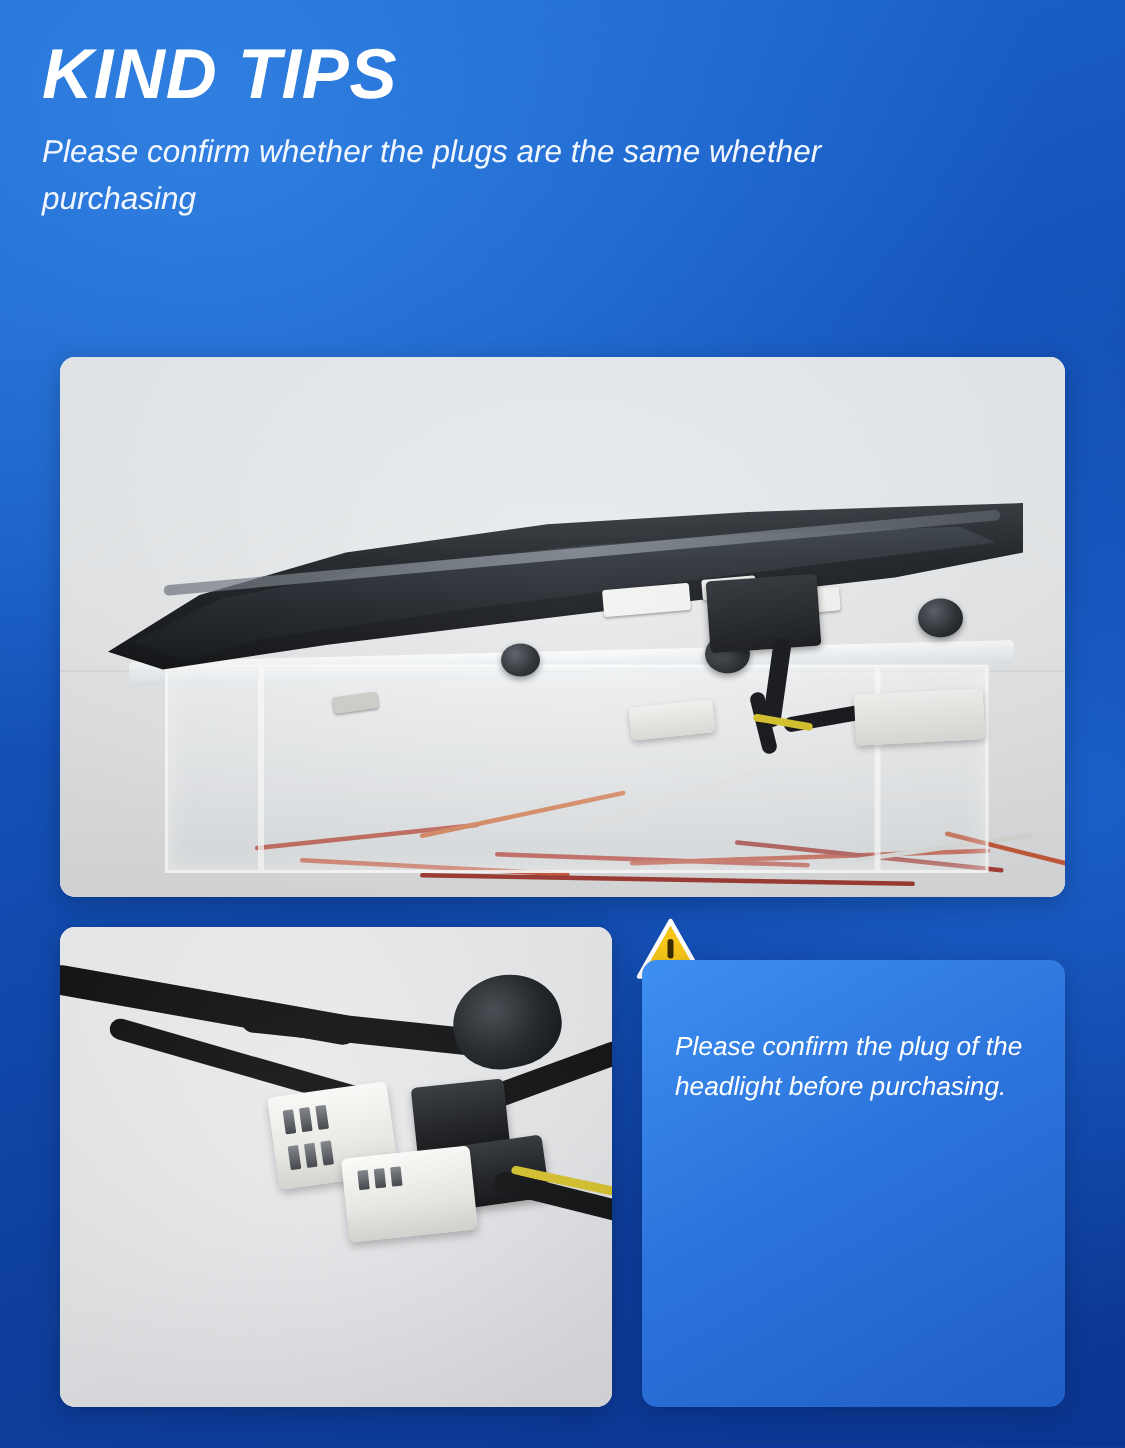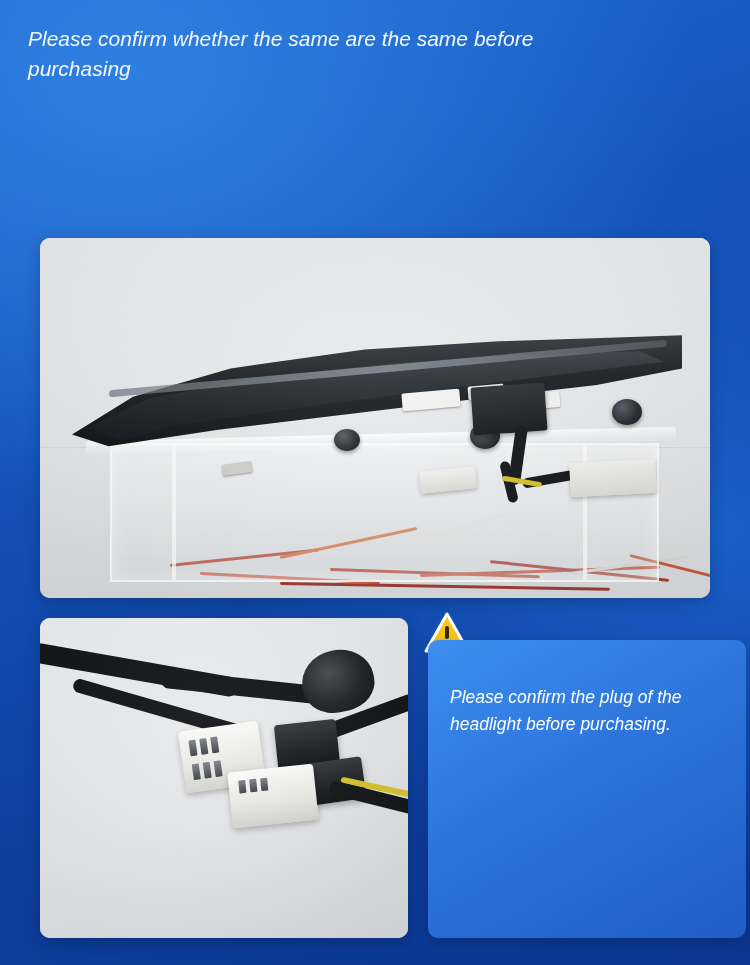--- a/index.html
+++ b/index.html
@@ -257,21 +257,21 @@
   .yellow-wire {
     position: absolute; left: 300px; top: 168px;
     width: 90px; height: 6px; background: #d9c431; transform: rotate(12deg); border-radius: 4px;
   }
 
   
   .note-card {
     position: absolute;
     left: 428px;
     top: 640px;
-    width: 318px;
+    width: 282px;
     height: 298px;
     border-radius: 10px;
     background: linear-gradient(150deg, #3d8ff0 0%, #2c74dc 45%, #1f5ec6 100%);
     box-shadow: 0 4px 14px rgba(0,0,0,0.18);
     padding: 44px 22px 0 22px;
     box-sizing: border-box;
   }
   .note-text {
     font-size: 17.5px;
     font-style: italic;
@@ -296,21 +296,22 @@
     background: radial-gradient(ellipse at 50% 45%, rgba(255,255,255,0.06), rgba(0,0,0,0.05) 85%);
     pointer-events: none;
   }
 </style>
 </head>
 <body>
 
 <div class="page">
 
   <div class="header">
-    <p class="subtitle">Please confirm whether the same are the same before purchasing</p>
+    <h1 class="title">KIND TIPS</h1>
+    <p class="subtitle">Please confirm whether the plugs are the same whether purchasing</p>
   </div>
 
   <div class="photo photo-top">
     <div class="wall"></div>
 
     <div class="harness">
       <div class="hwire" style="left:10px;  top:26px; width:150px; background:#b94a3a; transform:rotate(-6deg);"></div>
       <div class="hwire" style="left:40px;  top:34px; width:180px; background:#c75a3f; transform:rotate(3deg);"></div>
       <div class="hwire" style="left:120px; top:18px; width:140px; background:#d2703f; transform:rotate(-12deg);"></div>
       <div class="hwire" style="left:170px; top:30px; width:210px; background:#b8463a; transform:rotate(2deg);"></div>

